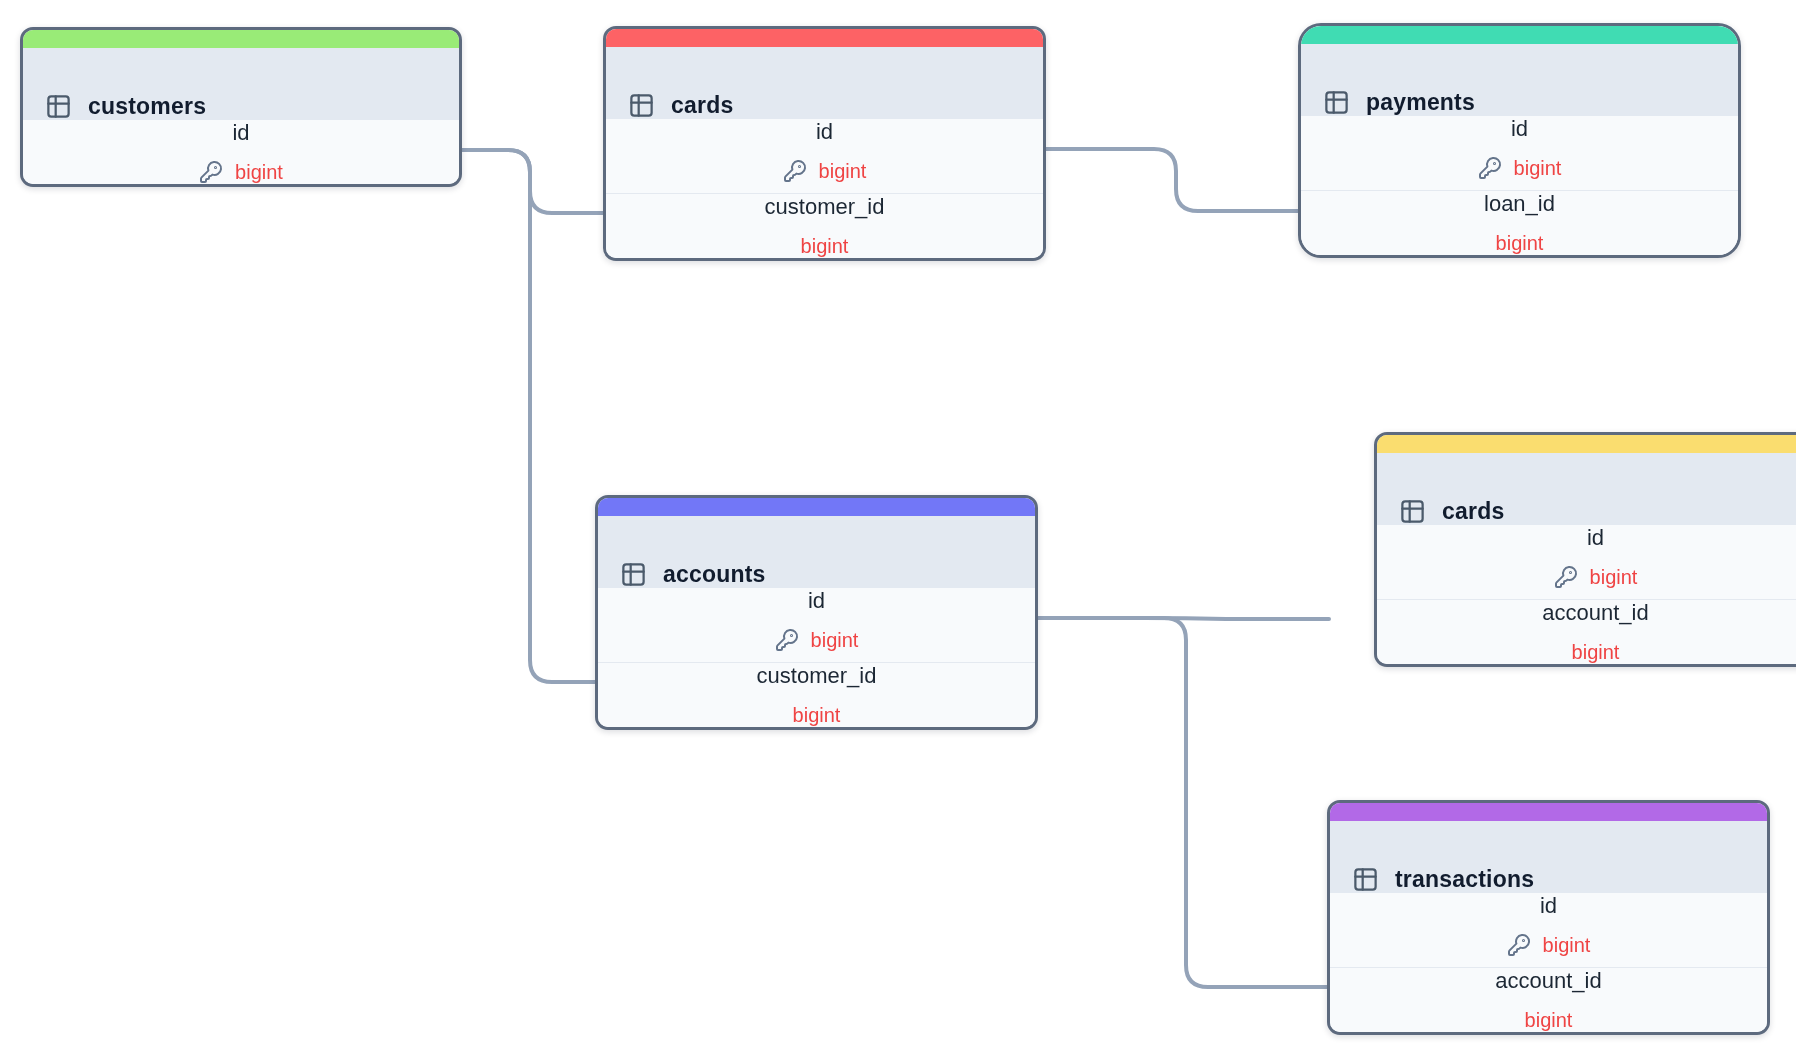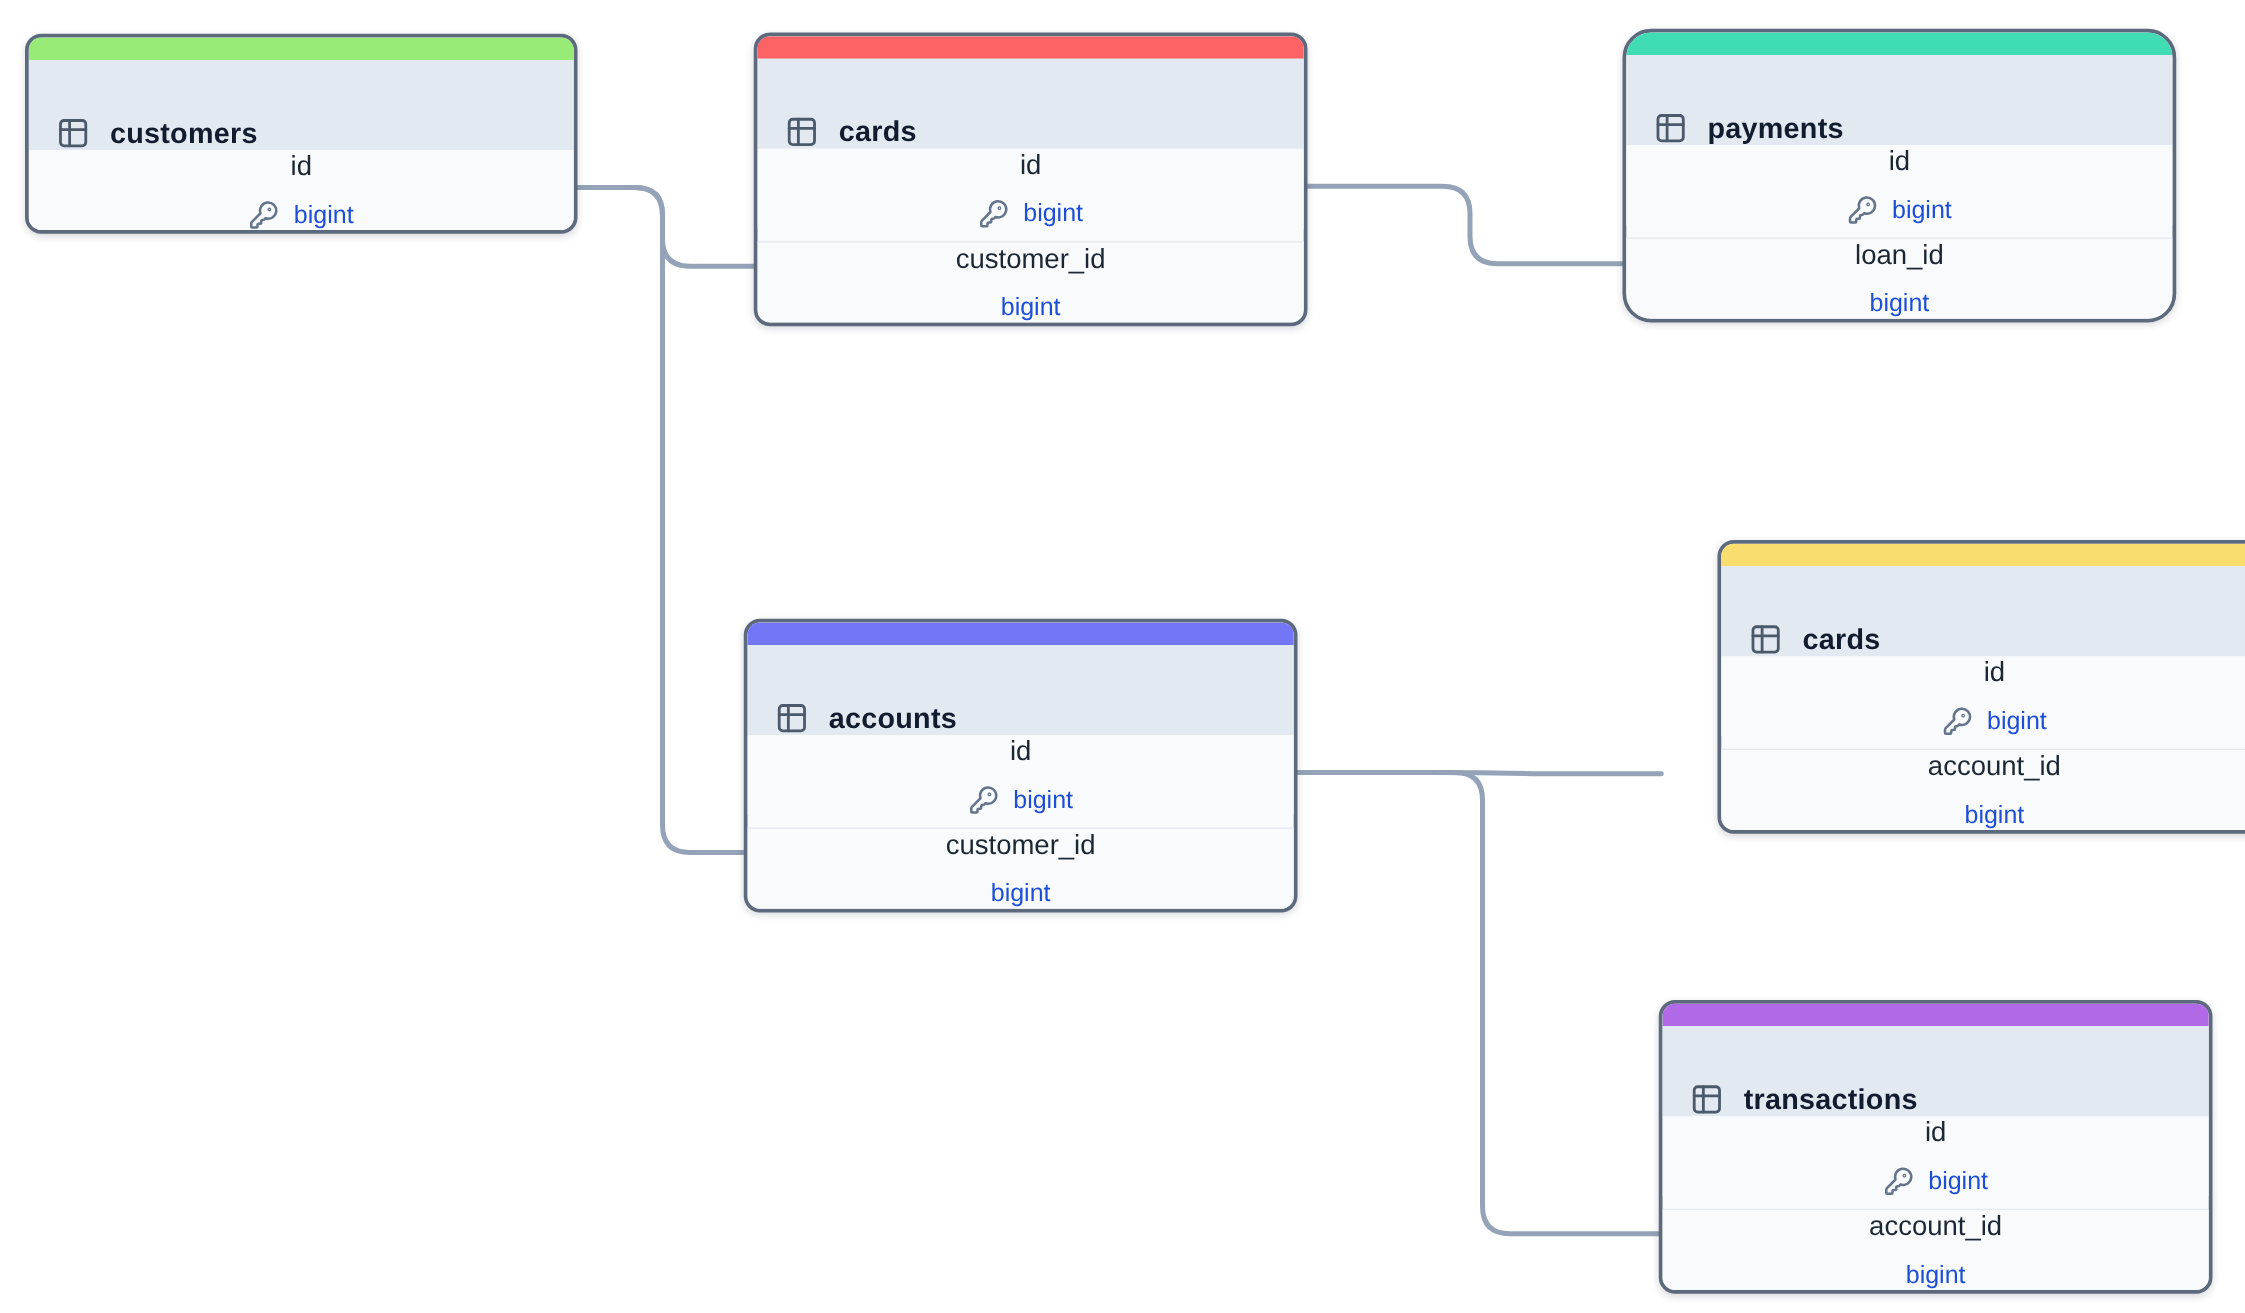--- a/index.html
+++ b/index.html
@@ -24,21 +24,21 @@
   .tname{font-size:23px;font-weight:bold;color:#111C2E;letter-spacing:.2px;}
   .trow{
     height:64px;display:flex;align-items:center;justify-content:space-between;
     padding:0 22px;background:#F8FAFC;flex-direction:column;
   }
   .trow + .trow{border-top:1px solid #E4E9F0;margin-top:10px;}
   .fname{font-size:22px;color:#1C2734;}
   .fmeta{display:flex;align-items:center;gap:12px;}
   .kicon{display:flex;align-items:center;}
   .kicon svg{stroke:#64748B;}
-  .ftype{font-size:20px;color:#1d4ed8;}
+  .ftype{font-size:20px;color:#ef4444;}
 </style>
 </head>
 <body>
 
 <div id="canvas">
 
   <svg id="edges" width="1796" height="1050">
     <path class="edge" d="M 460 150 H 508 Q 530 150 530 172 V 191 Q 530 213 552 213 H 604"></path>
     <path class="edge" d="M 460 150 H 508 Q 530 150 530 172 V 660 Q 530 682 552 682 H 597"></path>
     <path class="edge" d="M 1044 149 H 1154 Q 1176 149 1176 171 V 189 Q 1176 211 1198 211 H 1300"></path>

